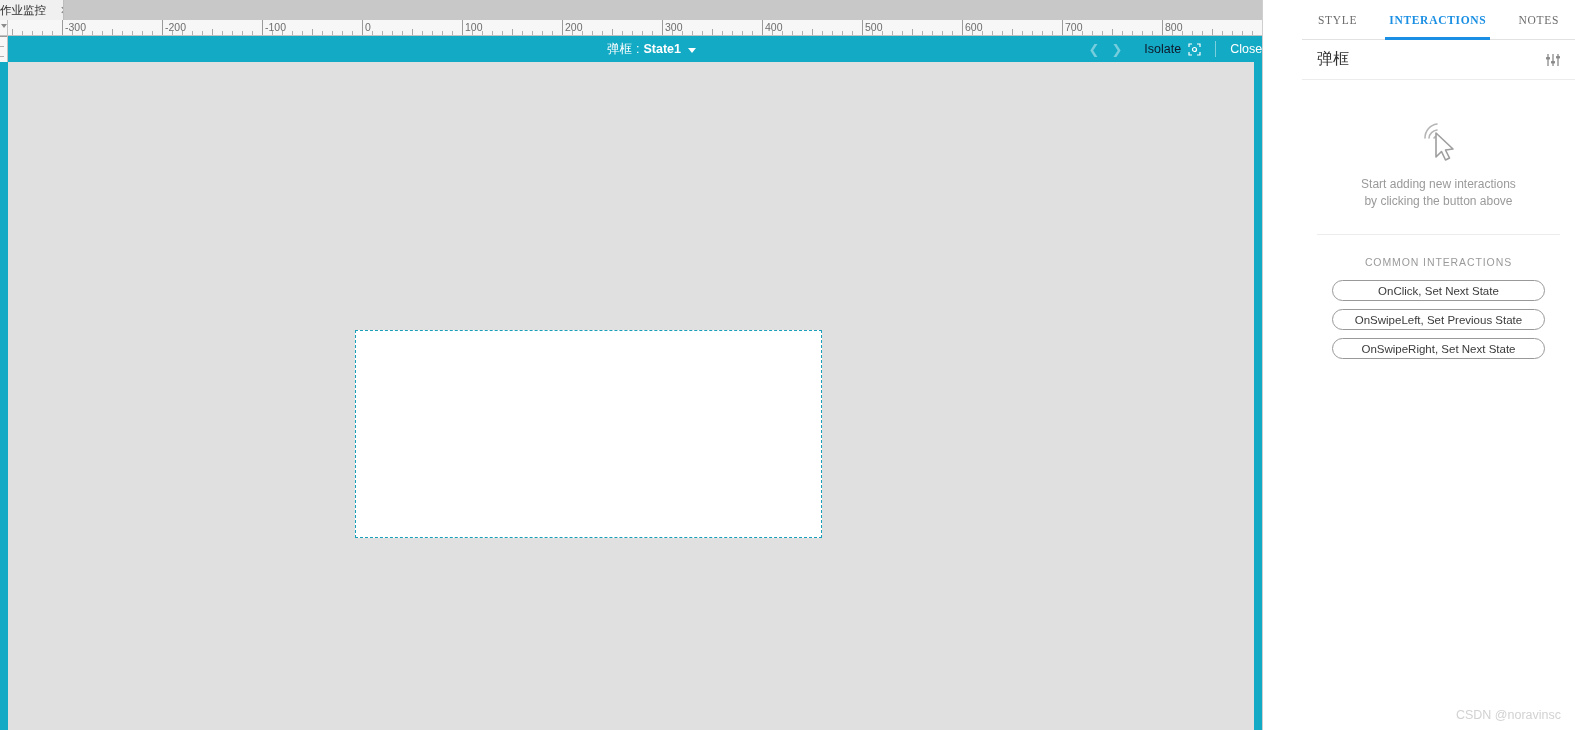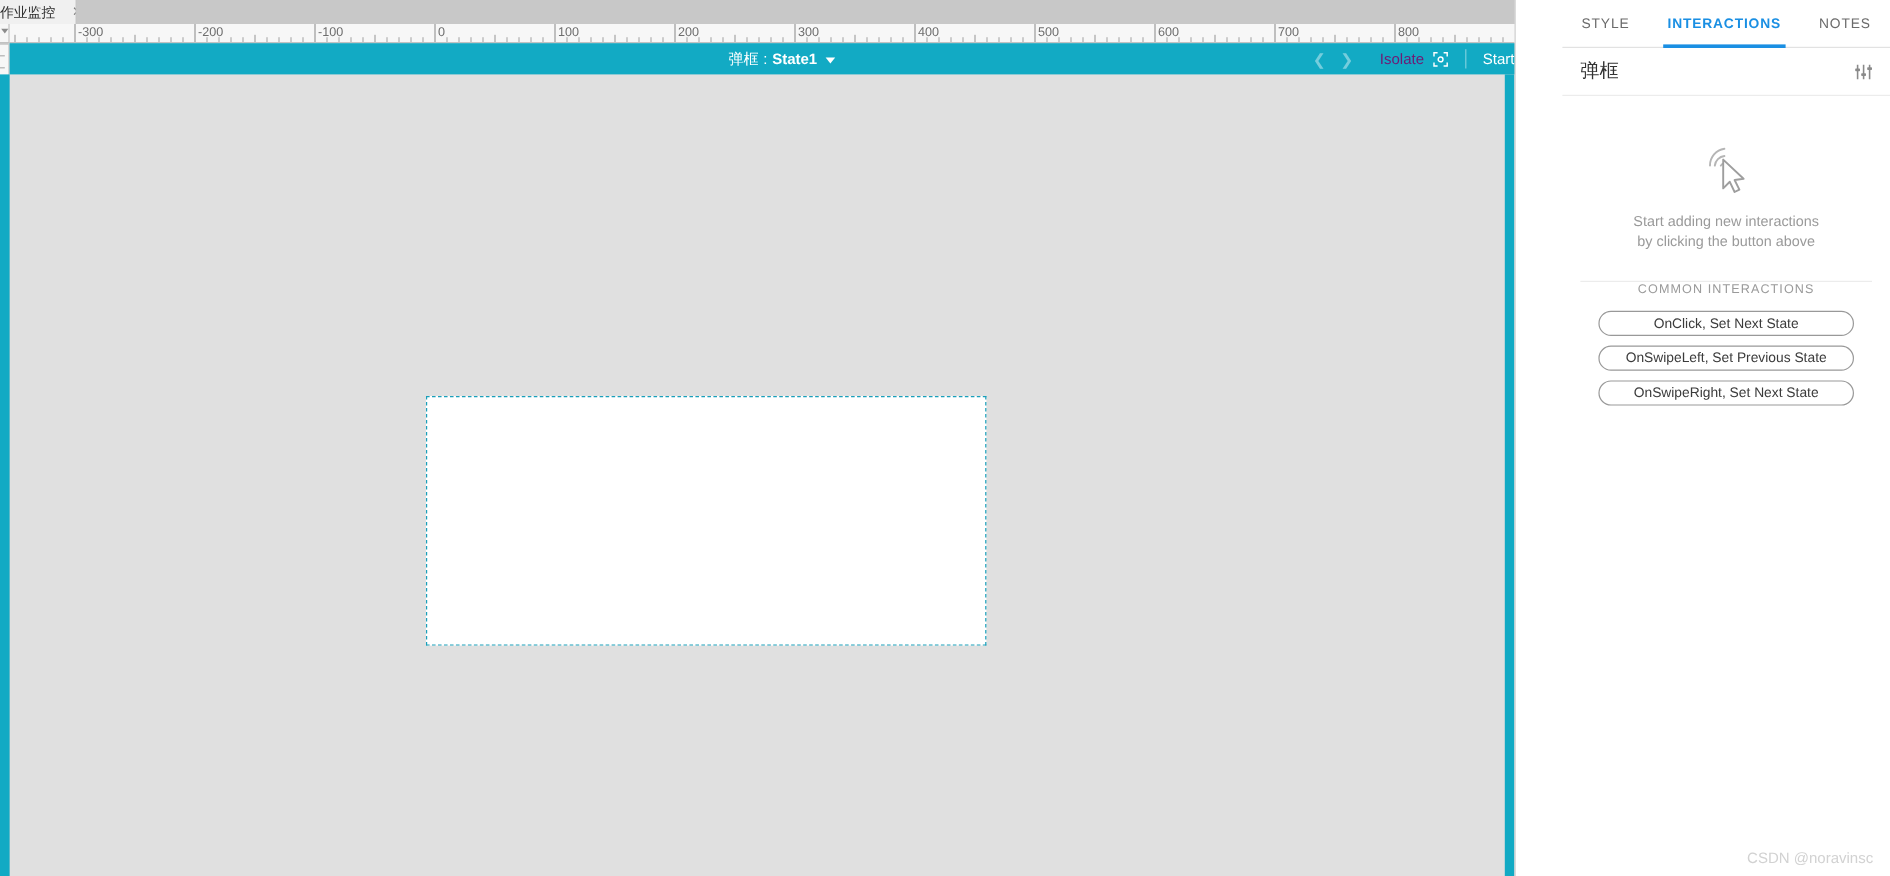--- a/index.html
+++ b/index.html
@@ -191,21 +191,21 @@
   }
   .nav-arrow { cursor: default; }
   .isolate-group {
     display: flex;
     align-items: center;
     gap: 7px;
     padding-right: 14px;
     border-right: 1px solid rgba(255,255,255,0.45);
     height: 16px;
   }
-  .isolate-label { font-size: 12.5px; color: #701a75; }
+  .isolate-label { font-size: 12.5px; color: #0f172a; }
   .isolate-icon {
     width: 13px; height: 13px;
     position: relative;
   }
   .isolate-icon svg { display: block; }
   .close-group {
     display: flex;
     align-items: center;
     gap: 8px;
     padding: 0 14px 0 14px;
@@ -301,20 +301,21 @@
   }
   .panel-tab {
     display: flex;
     align-items: center;
     font-size: 11.5px;
     letter-spacing: 0.7px;
     color: #6b6b6b;
     cursor: pointer;
     position: relative;
     padding: 0 2px;
+    font-family: Liberation Serif, serif;
   }
   .panel-tab.active {
     color: #1a8fe3;
     font-weight: bold;
   }
   .panel-tab.active::after {
     content: "";
     position: absolute;
     left: -2px; right: -2px;
     bottom: -1px;
@@ -365,21 +366,21 @@
     font-size: 12px;
     color: #9a9a9a;
     line-height: 17px;
   }
 
   .section-divider {
     margin: 24px 0 0 0;
     border-top: 1px solid #ececec;
   }
   .common-title {
-    margin-top: 0;
+    margin-top: 21px;
     text-align: center;
     font-size: 10.5px;
     letter-spacing: 0.9px;
     color: #9a9a9a;
   }
   .pill-list {
     margin-top: 12px;
     display: flex;
     flex-direction: column;
     gap: 8px;
@@ -662,21 +663,21 @@
         <div class="isolate-group">
           <span class="isolate-label">Isolate</span>
           <span class="isolate-icon">
             <svg width="13" height="13" viewBox="0 0 13 13">
               <path d="M1 4 V1 H4 M9 1 H12 V4 M12 9 V12 H9 M4 12 H1 V9" fill="none" stroke="#ffffff" stroke-width="1.2"></path>
               <circle cx="6.5" cy="6.5" r="2" fill="none" stroke="#ffffff" stroke-width="1.2"></circle>
             </svg>
           </span>
         </div>
         <div class="close-group">
-          <span class="close-label">Start</span>
+          <span class="close-label">Close</span>
           <span class="close-x">✕</span>
         </div>
       </div>
     </div>
 
     <div class="canvas-teal-left"></div>
     <div class="canvas-teal-right"></div>
 
     <div class="canvas">
       <div class="dialog-box"></div>

